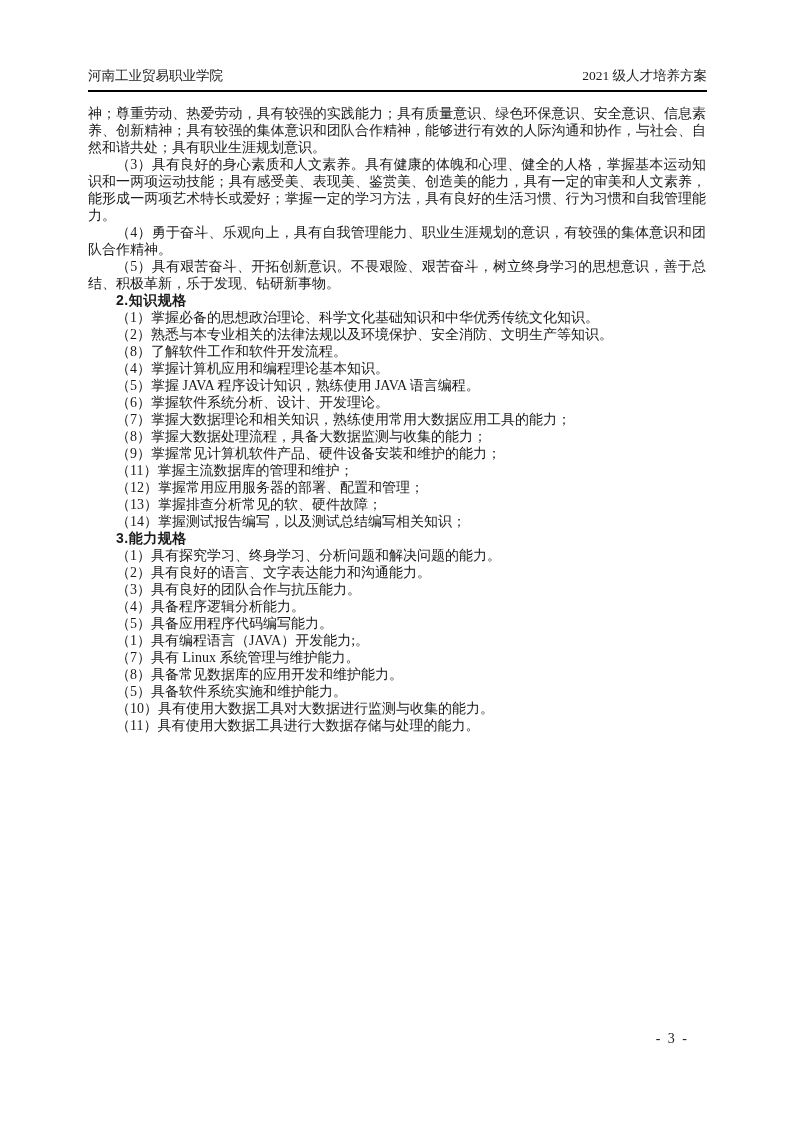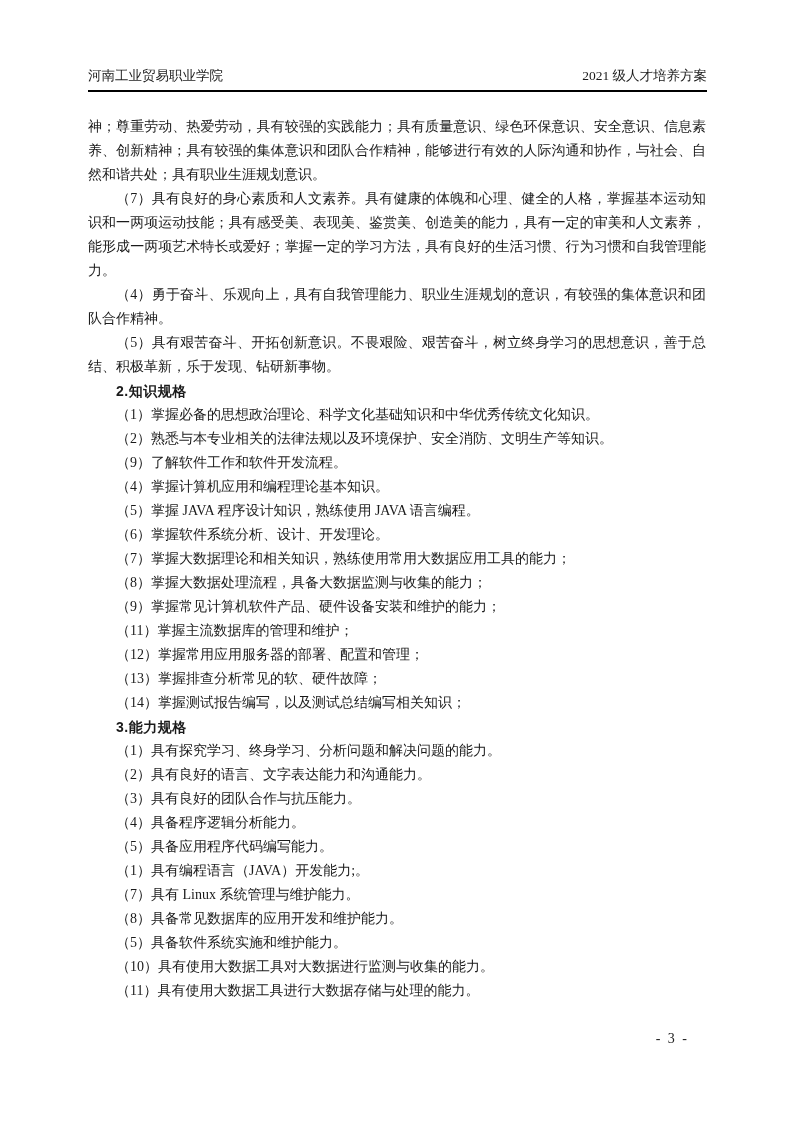--- a/index.html
+++ b/index.html
@@ -23,24 +23,24 @@
     justify-content: space-between;
     align-items: flex-end;
     font-size: 13.5px;
     line-height: 20px;
     padding-bottom: 4px;
     border-bottom: 2px solid #000000;
   }
   .page-body {
     position: absolute;
     left: 88px;
-    top: 115px;
+    top: 105px;
     width: 618px;
     font-size: 14px;
-    line-height: 24px;
+    line-height: 17px;
     text-align: justify;
     text-justify: inter-character;
   }
   .page-body p { margin: 0; }
   .page-body p.flush { text-indent: 0; }
   .page-body p.indent { text-indent: 2em; }
   .page-body p.heading {
     text-indent: 2em;
     font-weight: bold;
     font-family: "Liberation Sans", "DejaVu Sans", sans-serif;
@@ -62,27 +62,27 @@
 
 <div class="page">
 
   <div class="page-header">
     <span>河南工业贸易职业学院</span>
     <span>2021 级人才培养方案</span>
   </div>
 
   <div class="page-body">
       <p class="flush">神；尊重劳动、热爱劳动，具有较强的实践能力；具有质量意识、绿色环保意识、安全意识、信息素养、创新精神；具有较强的集体意识和团队合作精神，能够进行有效的人际沟通和协作，与社会、自然和谐共处；具有职业生涯规划意识。</p>
-      <p class="indent">（7）具有良好的身心素质和人文素养。具有健康的体魄和心理、健全的人格，掌握基本运动知识和一两项运动技能；具有感受美、表现美、鉴赏美、创造美的能力，具有一定的审美和人文素养，能形成一两项艺术特长或爱好；掌握一定的学习方法，具有良好的生活习惯、行为习惯和自我管理能力。</p>
+      <p class="indent">（3）具有良好的身心素质和人文素养。具有健康的体魄和心理、健全的人格，掌握基本运动知识和一两项运动技能；具有感受美、表现美、鉴赏美、创造美的能力，具有一定的审美和人文素养，能形成一两项艺术特长或爱好；掌握一定的学习方法，具有良好的生活习惯、行为习惯和自我管理能力。</p>
       <p class="indent">（4）勇于奋斗、乐观向上，具有自我管理能力、职业生涯规划的意识，有较强的集体意识和团队合作精神。</p>
       <p class="indent">（5）具有艰苦奋斗、开拓创新意识。不畏艰险、艰苦奋斗，树立终身学习的思想意识，善于总结、积极革新，乐于发现、钻研新事物。</p>
       <p class="heading">2.知识规格</p>
       <p class="indent">（1）掌握必备的思想政治理论、科学文化基础知识和中华优秀传统文化知识。</p>
       <p class="indent">（2）熟悉与本专业相关的法律法规以及环境保护、安全消防、文明生产等知识。</p>
-      <p class="indent">（9）了解软件工作和软件开发流程。</p>
+      <p class="indent">（8）了解软件工作和软件开发流程。</p>
       <p class="indent">（4）掌握计算机应用和编程理论基本知识。</p>
       <p class="indent">（5）掌握 JAVA 程序设计知识，熟练使用 JAVA 语言编程。</p>
       <p class="indent">（6）掌握软件系统分析、设计、开发理论。</p>
       <p class="indent">（7）掌握大数据理论和相关知识，熟练使用常用大数据应用工具的能力；</p>
       <p class="indent">（8）掌握大数据处理流程，具备大数据监测与收集的能力；</p>
       <p class="indent">（9）掌握常见计算机软件产品、硬件设备安装和维护的能力；</p>
       <p class="indent">（11）掌握主流数据库的管理和维护；</p>
       <p class="indent">（12）掌握常用应用服务器的部署、配置和管理；</p>
       <p class="indent">（13）掌握排查分析常见的软、硬件故障；</p>
       <p class="indent">（14）掌握测试报告编写，以及测试总结编写相关知识；</p>

